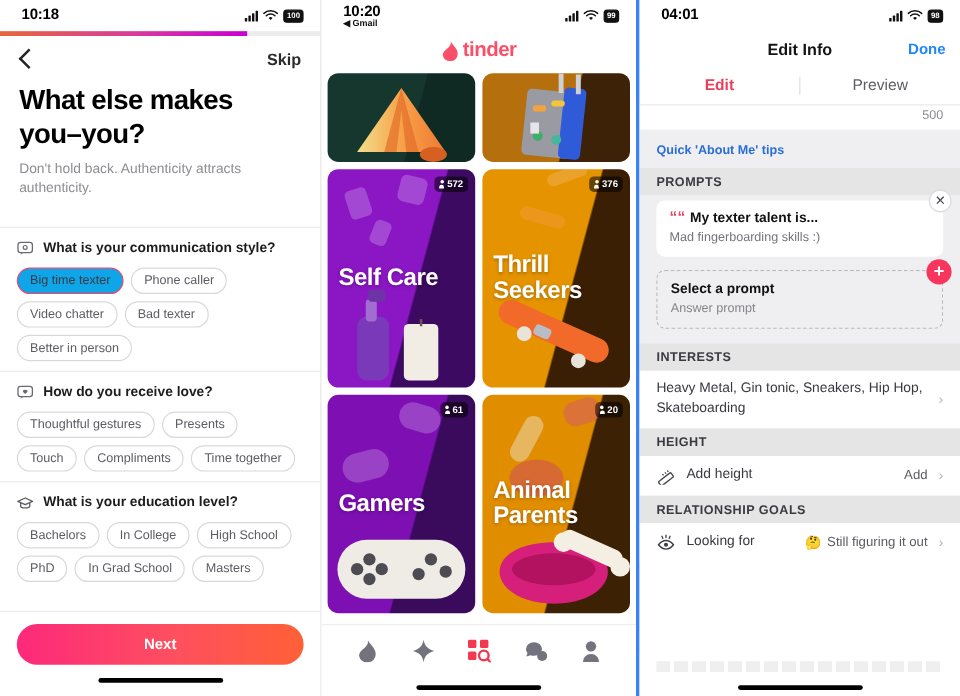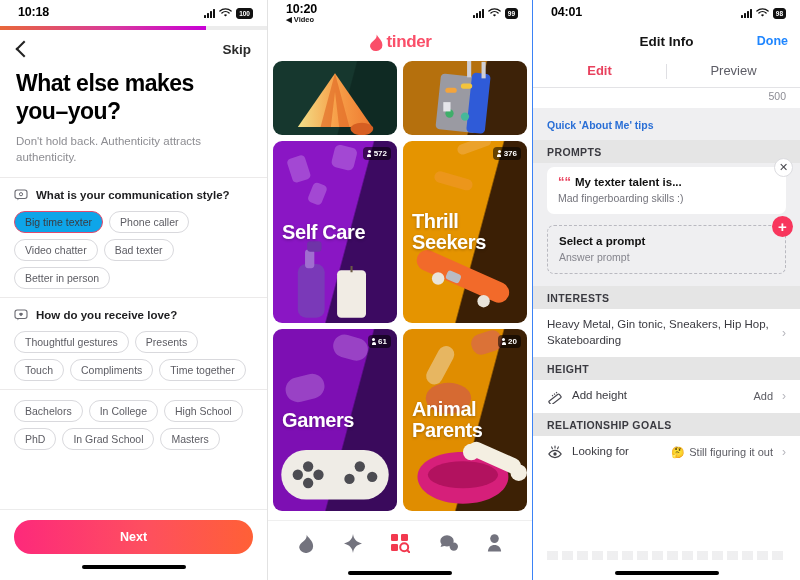--- a/index.html
+++ b/index.html
@@ -5,21 +5,21 @@
   * { margin:0; padding:0; box-sizing:border-box; }
   html,body { width:800px; height:580px; }
   body {
     font-family:"Liberation Sans", sans-serif;
     background:#ffffff;
     display:flex;
     overflow:hidden;
   }
   .panel { height:580px; position:relative; overflow:hidden; background:#fff; }
   .panel-1 { width:268px; border-right:1px solid #e2e2e2; }
-  .panel-2 { width:265px; border-right:1px solid #3b82f6; }
+  .panel-2 { width:265px; border-right:3px solid #3b82f6; }
   .panel-3 { width:267px; }
 
   
   .statusbar { height:26px; display:flex; align-items:center; justify-content:space-between;
                padding:0 14px 0 18px; font-size:12px; font-weight:bold; color:#000; }
   .sb-left { display:flex; flex-direction:column; line-height:1.05; }
   .sb-time { font-size:12.5px; font-weight:bold; letter-spacing:-.2px; }
   .sb-sub { font-size:7.5px; font-weight:bold; color:#111; display:flex; align-items:center; gap:2px; }
   .sb-right { display:flex; align-items:center; gap:4px; }
   .bars { display:flex; align-items:flex-end; gap:1px; height:9px; }
@@ -34,21 +34,21 @@
   .progress-track { height:4px; background:#ececec; position:relative; }
   .progress-fill { height:4px; background:linear-gradient(90deg,#e8673a 0%,#d9399c 55%,#c800d6 100%); }
   .p1-nav { height:38px; display:flex; align-items:center; justify-content:space-between; padding:0 16px; }
   .back-chevron { width:11px; height:18px; position:relative; cursor:pointer; }
   .back-chevron:before { content:""; position:absolute; left:2px; top:3px; width:10px; height:10px;
        border-left:2.2px solid #222; border-bottom:2.2px solid #222; transform:rotate(45deg); }
   .skip-btn { font-size:13.5px; font-weight:bold; color:#2b2b2b; }
   .p1-head { padding:2px 16px 0; }
   .p1-title { font-size:23px; font-weight:bold; color:#000000; line-height:1.2; letter-spacing:-.5px; }
   .p1-sub { font-size:11.5px; color:#8d8d92; margin-top:9px; line-height:1.35; }
-  .p1-body { margin-top:12px; }
+  .p1-body { margin-top:24px; }
   .qsection { padding:10px 14px 8px; border-top:1px solid #eceaea; }
   .qhead { display:flex; align-items:center; gap:8px; margin-bottom:9px; }
   .qhead-title { font-size:11.5px; font-weight:bold; color:#1d1d1f; }
   .qicon svg { display:block; }
   .chips { display:flex; flex-wrap:wrap; gap:6px 6px; }
   .chip { border:1px solid #d9d9dd; border-radius:14px; padding:4px 10px;
           font-size:10.5px; color:#5c5c63; background:#fff; white-space:nowrap; }
   .chip.selected { border-color:#e24a6e; color:#3b3b41; background:#0ea5e9; }
   .p1-footer { position:absolute; left:0; right:0; bottom:0; background:#fff; padding:10px 14px 6px;
                box-shadow:0 -1px 0 #ececec; }
@@ -188,20 +188,29 @@
         </div>
         <div class="chips">
           <div class="chip">Thoughtful gestures</div>
           <div class="chip">Presents</div>
           <div class="chip">Touch</div>
           <div class="chip">Compliments</div>
           <div class="chip">Time together</div>
         </div>
       </div>
       <div class="qsection">
+        <div class="qhead">
+          <span class="qicon">
+            <svg width="14" height="14" viewBox="0 0 14 14">
+              <path d="M7 3 .9 5.8 7 8.6l6.1-2.8z" fill="none" stroke="#5d5d65" stroke-width="1.1" stroke-linejoin="round"></path>
+              <path d="M3.2 7v2.6c0 .9 1.7 1.6 3.8 1.6s3.8-.7 3.8-1.6V7" fill="none" stroke="#5d5d65" stroke-width="1.1"></path>
+            </svg>
+          </span>
+          <span class="qhead-title">What is your education level?</span>
+        </div>
         <div class="chips">
           <div class="chip">Bachelors</div>
           <div class="chip">In College</div>
           <div class="chip">High School</div>
           <div class="chip">PhD</div>
           <div class="chip">In Grad School</div>
           <div class="chip">Masters</div>
         </div>
       </div>
     </div>
@@ -211,21 +220,21 @@
     <div class="home-indicator"></div>
   </div>
 </div>
 
 <div class="panel panel-2">
   <div class="statusbar">
     <div class="sb-left">
       <span class="sb-time">10:20</span>
       <span class="sb-sub">
         <span>◀</span>
-        <span>Video</span>
+        <span>Gmail</span>
       </span>
     </div>
     <div class="sb-right">
       <span class="bars">
           <i></i>
           <i></i>
           <i></i>
           <i></i>
         </span>
       <svg width="13" height="10" viewBox="0 0 13 10">

